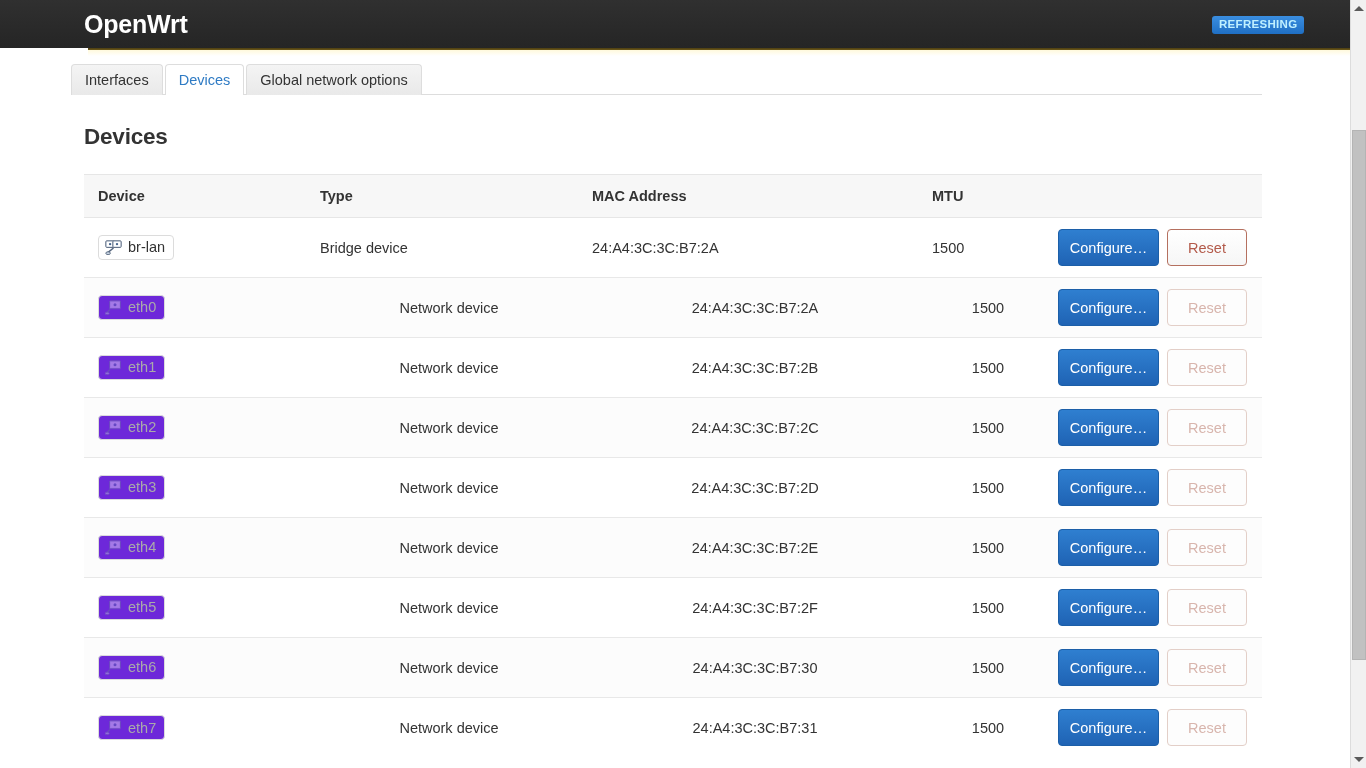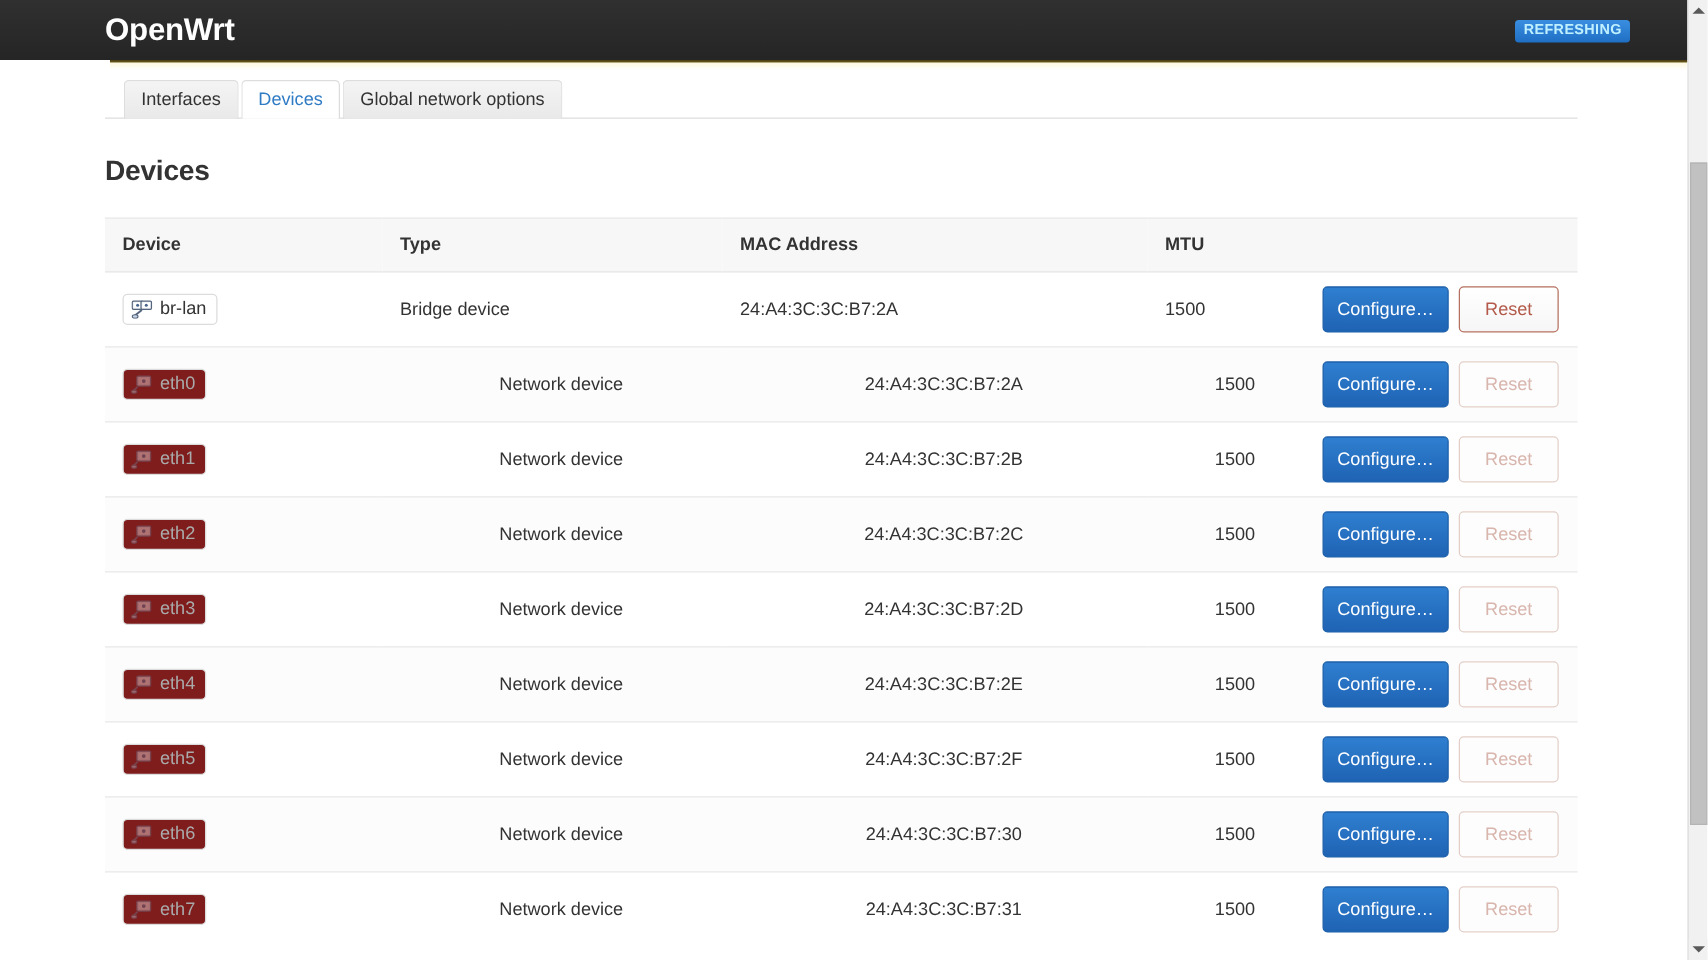--- a/index.html
+++ b/index.html
@@ -78,21 +78,21 @@
     position: absolute;
     left: 88px; top: 50px;
     width: 1262px; height: 6px;
     background: linear-gradient(to bottom, rgba(255,248,214,0.85) 0%, rgba(255,255,255,0) 100%);
     z-index: 3;
   }
 
   
   #tabs {
     position: absolute;
-    left: 99px; top: 64px;
+    left: 71px; top: 64px;
     display: flex; align-items: flex-end;
     z-index: 2;
   }
   .tab {
     height: 31px;
     padding: 0 13px;
     display: flex; align-items: center;
     font-size: 14.5px;
     border: 1px solid #ddd;
     border-bottom: none;
@@ -175,21 +175,21 @@
     border: 1px solid #dcdcdc;
     border-radius: 4px;
     background: #ffffff;
     padding: 4px 8px 4px 6px;
     font-size: 14.5px;
     color: #333333;
     line-height: 1;
     white-space: nowrap;
     cursor: pointer;
   }
-  .devbadge.down { color: #aaaaaa; background: #7f1d1d; }
+  .devbadge.down { color: #aaaaaa; background: #6d28d9; }
   .devbadge.down .devicon { opacity: 0.38; }
   .devicon { display: inline-block; width: 17px; height: 15px; }
 
   .cell-type { color: #333333; }
   .cell-mac  { color: #333333; }
   .cell-mtu  { color: #333333; padding-left: 14px; }
   tr.down .cell-type, tr.down .cell-mac, tr.down .cell-mtu { color: #333333; text-align: center; }
 
   
   .actions { display: flex; align-items: center; gap: 8px; padding-left: 0; }

